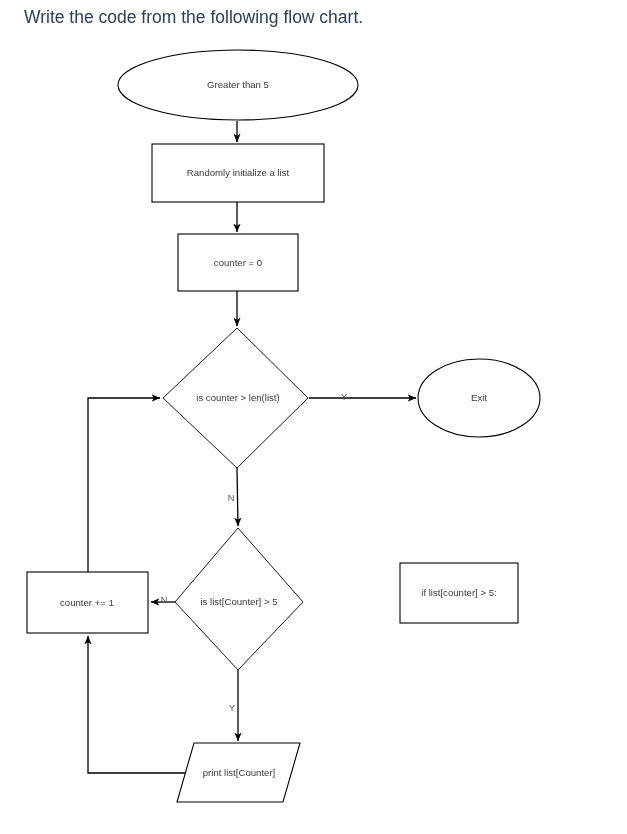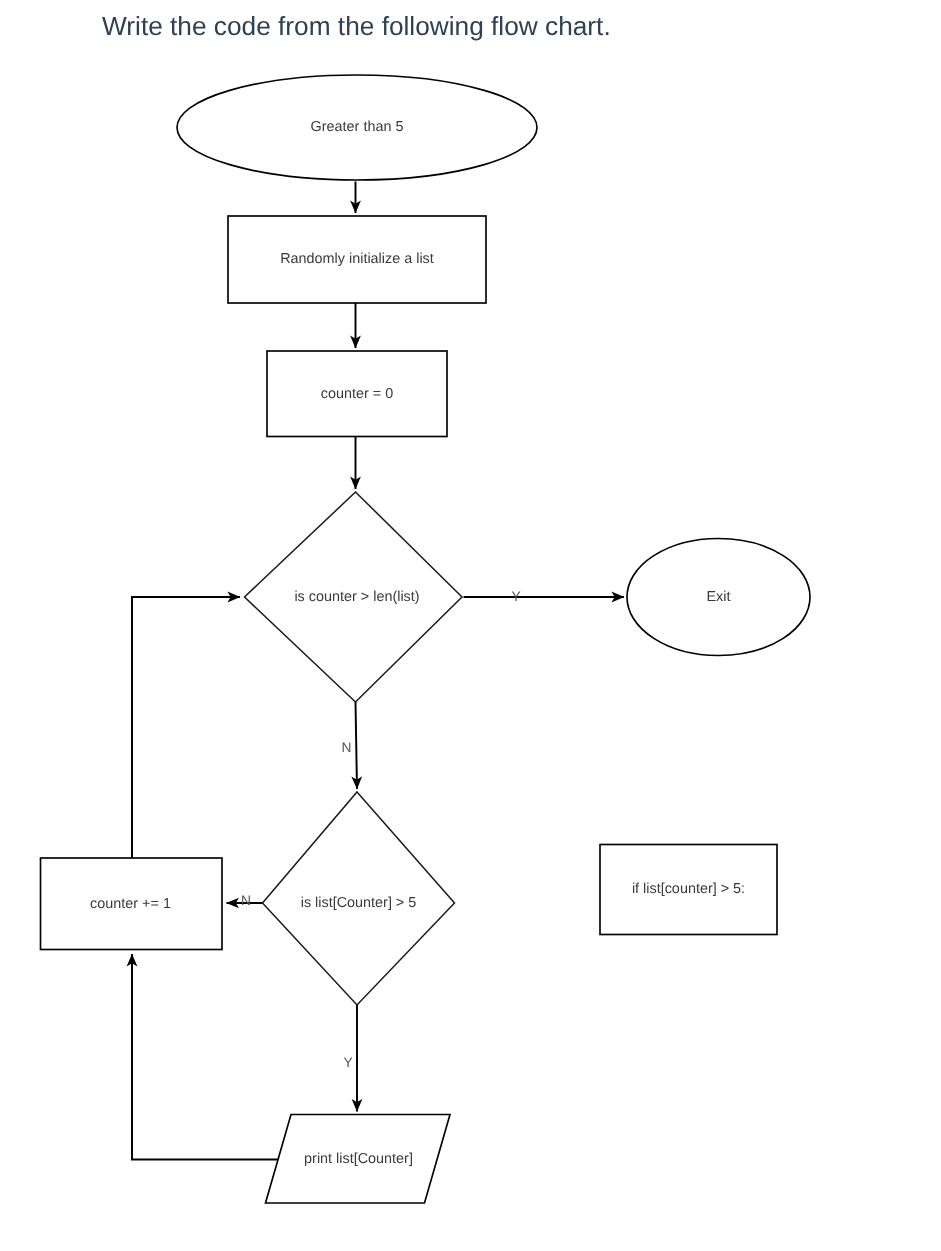--- a/index.html
+++ b/index.html
@@ -23,21 +23,20 @@
   }
   #question-title {
     position: absolute;
     left: 24px;
     top: 6px;
     font-size: 17.5px;
     line-height: 22px;
     color: #2e4053;
     font-family: "Liberation Sans", sans-serif;
     white-space: nowrap;
-    margin-left: 44px;
   }
   #flow-svg {
     position: absolute;
     left: 0;
     top: 0;
     width: 627px;
     height: 834px;
   }
   .shape-outline {
     fill: #ffffff;

